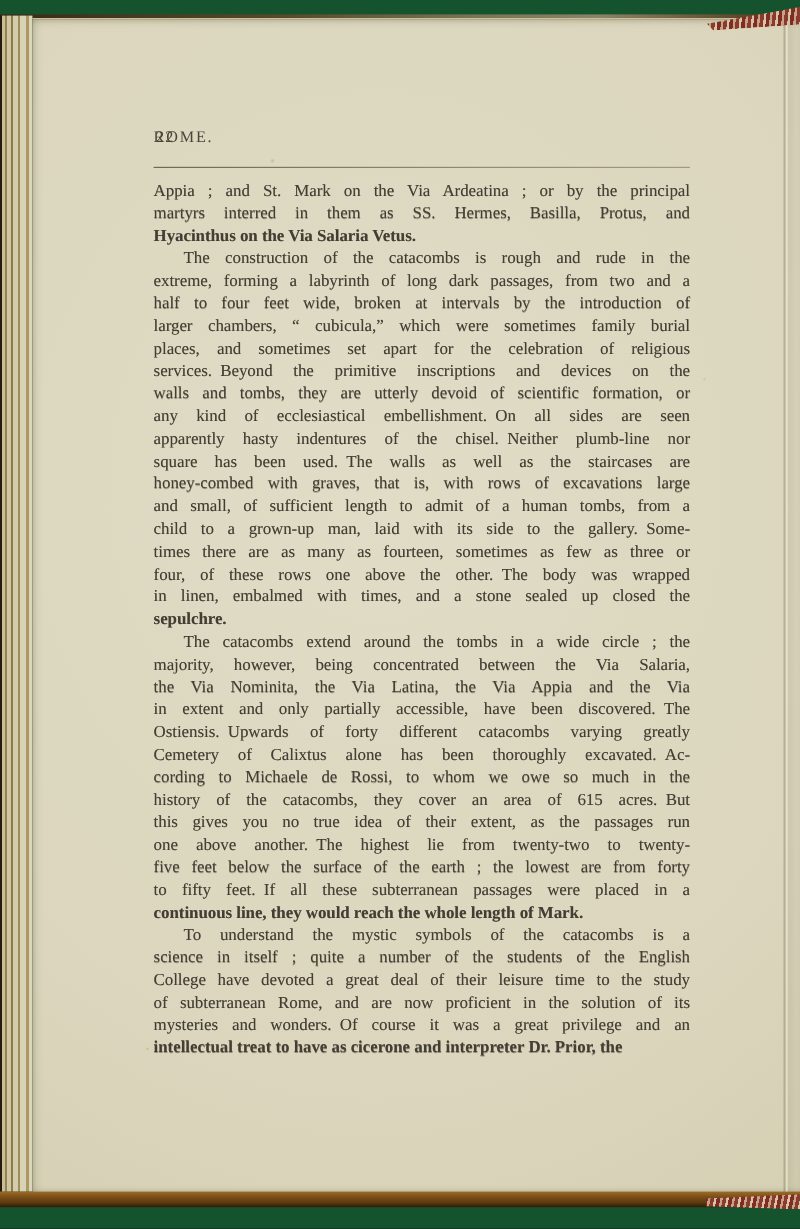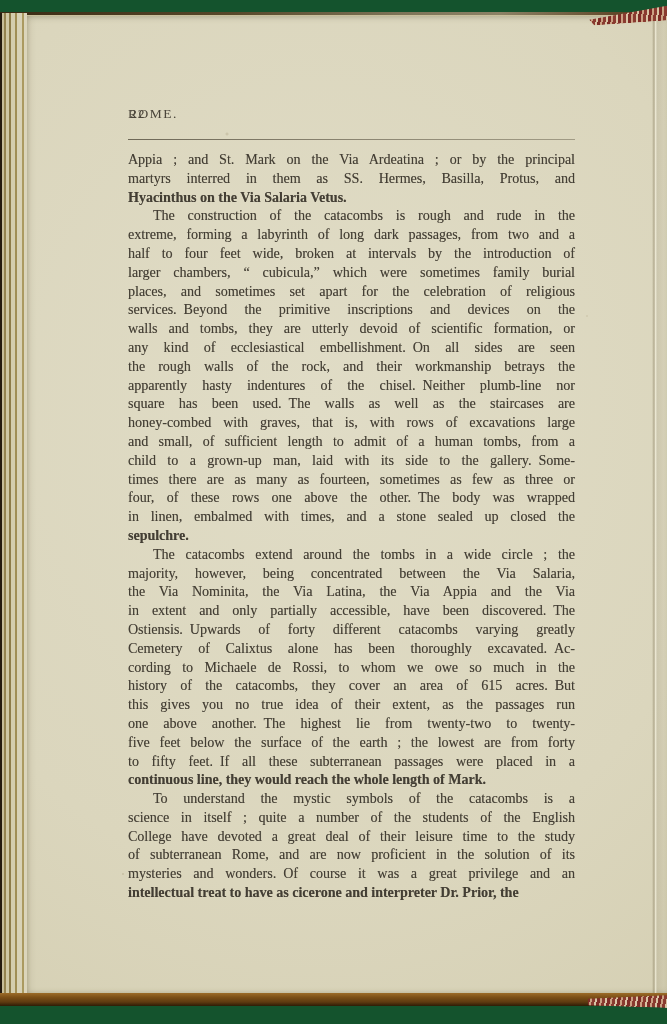--- a/index.html
+++ b/index.html
@@ -120,21 +120,20 @@
           <div class="line">martyrs interred in them as SS. Hermes, Basilla, Protus, and</div>
           <div class="line last">Hyacinthus on the Via Salaria Vetus.</div>
           <div class="line indent">The construction of the catacombs is rough and rude in the</div>
           <div class="line">extreme, forming a labyrinth of long dark passages, from two and a</div>
           <div class="line">half to four feet wide, broken at intervals by the introduction of</div>
           <div class="line">larger chambers, “ cubicula,” which were sometimes family burial</div>
           <div class="line">places, and sometimes set apart for the celebration of religious</div>
           <div class="line">services. Beyond the primitive inscriptions and devices on the</div>
           <div class="line">walls and tombs, they are utterly devoid of scientific formation, or</div>
           <div class="line">any kind of ecclesiastical embellishment. On all sides are seen</div>
-          <div class="line">the rough walls of the rock, and their workmanship betrays the</div>
           <div class="line">apparently hasty indentures of the chisel. Neither plumb-line nor</div>
           <div class="line">square has been used. The walls as well as the staircases are</div>
           <div class="line">honey-combed with graves, that is, with rows of excavations large</div>
           <div class="line">and small, of sufficient length to admit of a human tombs, from a</div>
           <div class="line">child to a grown-up man, laid with its side to the gallery. Some-</div>
           <div class="line">times there are as many as fourteen, sometimes as few as three or</div>
           <div class="line">four, of these rows one above the other. The body was wrapped</div>
           <div class="line">in linen, embalmed with times, and a stone sealed up closed the</div>
           <div class="line last">sepulchre.</div>
           <div class="line indent">The catacombs extend around the tombs in a wide circle ; the</div>

